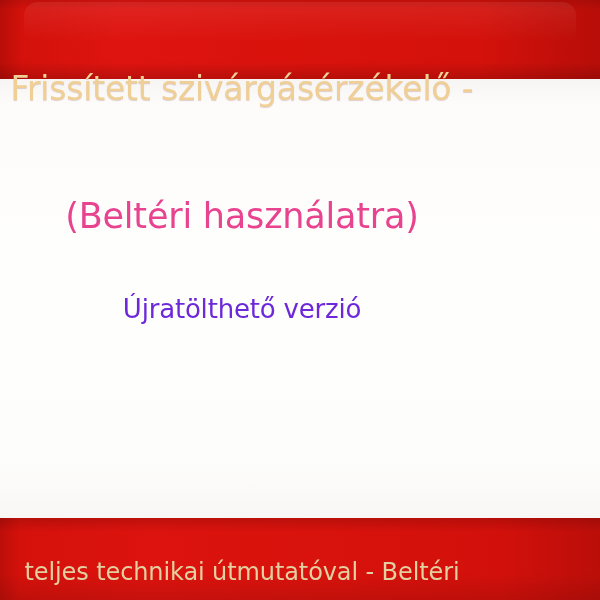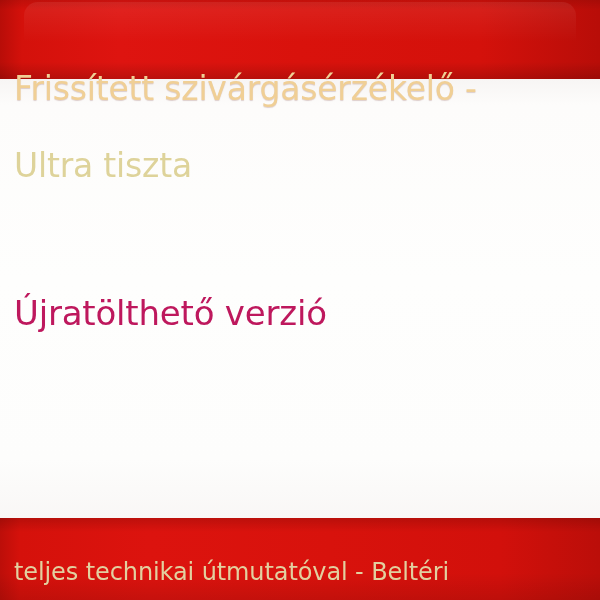--- a/index.html
+++ b/index.html
@@ -91,22 +91,23 @@
 
   
   .text-layer {
     position: absolute;
     inset: 0;
     z-index: 2;
   }
 
   .tx {
     position: absolute;
-    left: 14px;
+    left: 0;
     width: 484px;
+    text-align: center;
     line-height: 1.16;
     white-space: pre-line;
   }
 
   
   .headline {
     top: 32px;
     font-size: 33px;
     color: #f0cf95;
     letter-spacing: -0.2px;
@@ -121,22 +122,22 @@
   .subhead-pink {
     top: 196px;
     font-size: 35px;
     color: #e8438f;
     letter-spacing: -0.2px;
   }
 
   
   .subhead-yellow {
     top: 294px;
-    font-size: 34px;
-    color: #be185d;
+    font-size: 26px;
+    color: #6d28d9;
     letter-spacing: -0.2px;
   }
 
   
   .footer-note {
     top: 452px;
     font-size: 24px;
     line-height: 1.43;
     color: #e2d0a0;
     letter-spacing: -0.1px;
@@ -148,23 +149,23 @@
 <div id="promo-banner">
 
   <div class="band band-top"></div>
   <div class="band band-mid"></div>
   <div class="band band-bot"></div>
 
   <div class="text-layer">
 
     <div class="tx headline">
       <span class="line1">Frissített szivárgásérzékelő -</span><br>
-      <span class="line2">Ultra tiszta</span>
     </div>
 
+    <div class="tx subhead-pink">(Beltéri használatra)</div>
 
     <div class="tx subhead-yellow">Újratölthető verzió</div>
 
     <div class="tx footer-note">
       <br>
       <span class="fline2">teljes technikai útmutatóval - Beltéri</span><br>
       
     </div>
 
   </div>

